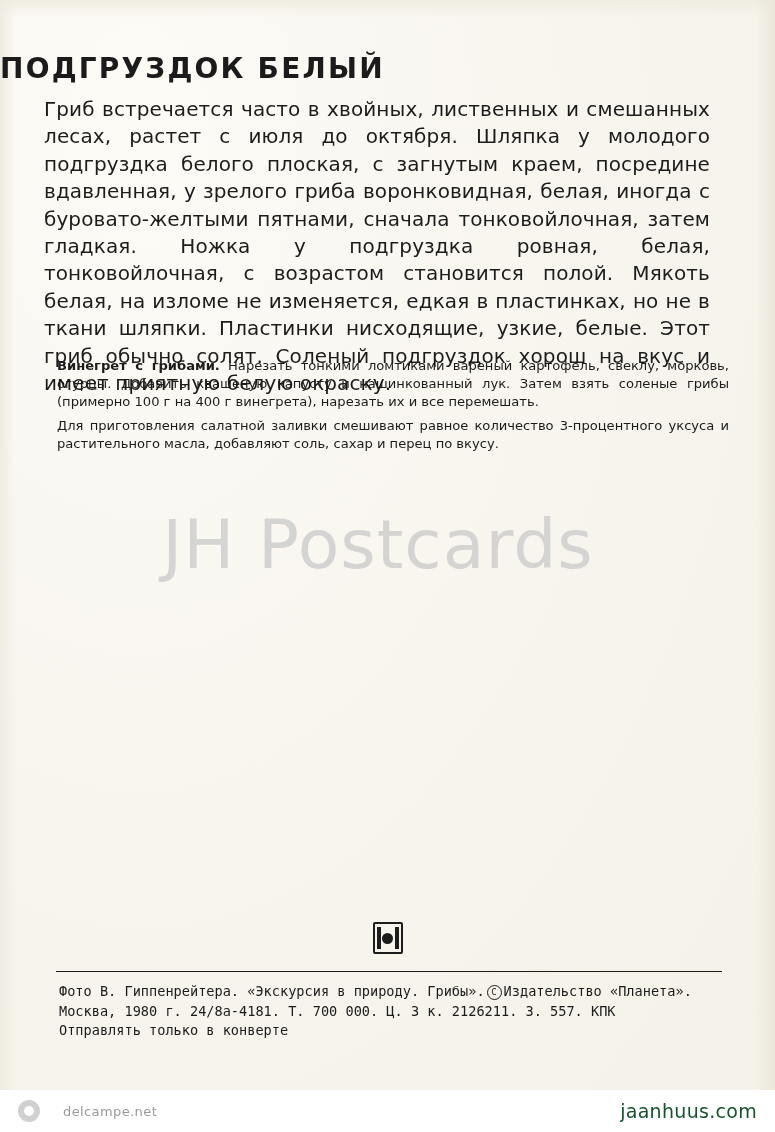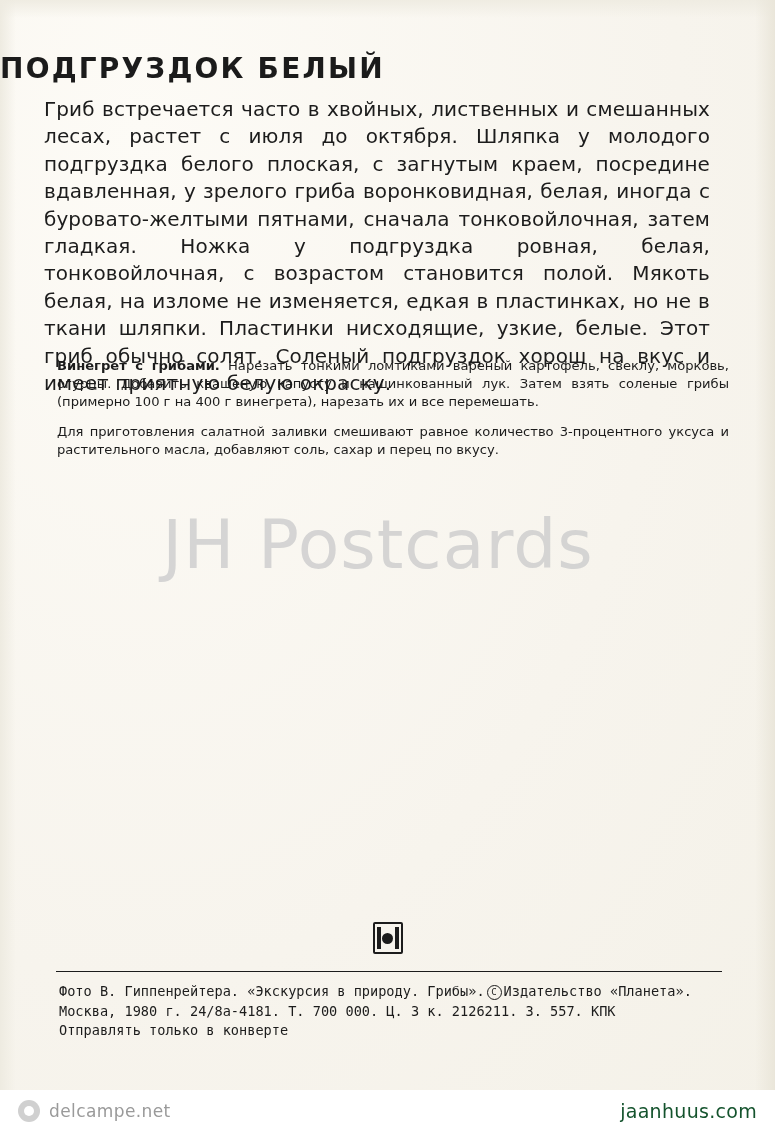--- a/index.html
+++ b/index.html
@@ -83,21 +83,21 @@
     color: #1c1c1c;
     text-align: justify;
   }
   .recipe b {
     font-weight: 700;
   }
   .recipe p {
     margin: 0;
   }
   .recipe p + p {
-    margin-top: 12px;
+    margin-top: 6px;
   }
 
   .watermark {
     position: absolute;
     left: 0;
     top: 505px;
     width: 660px;
     text-align: center;
     font-family: "DejaVu Sans", sans-serif;
     font-size: 68px;
@@ -189,23 +189,23 @@
     width: 775px;
     display: flex;
     align-items: center;
     justify-content: space-between;
     padding: 0 18px;
     box-sizing: border-box;
   }
   .delcampe {
     display: flex;
     align-items: center;
-    gap: 9px;
-    font-family: "DejaVu Sans", sans-serif;
-    font-size: 17px;
+    gap: 23px;
+    font-family: "DejaVu Sans", sans-serif;
+    font-size: 13px;
     color: #9a9a9a;
     letter-spacing: 0.4px;
     text-align: center;
   }
   .delcampe .dc-logo {
     width: 22px;
     height: 22px;
     border-radius: 50%;
     background: #d0d0d0;
     display: inline-block;

